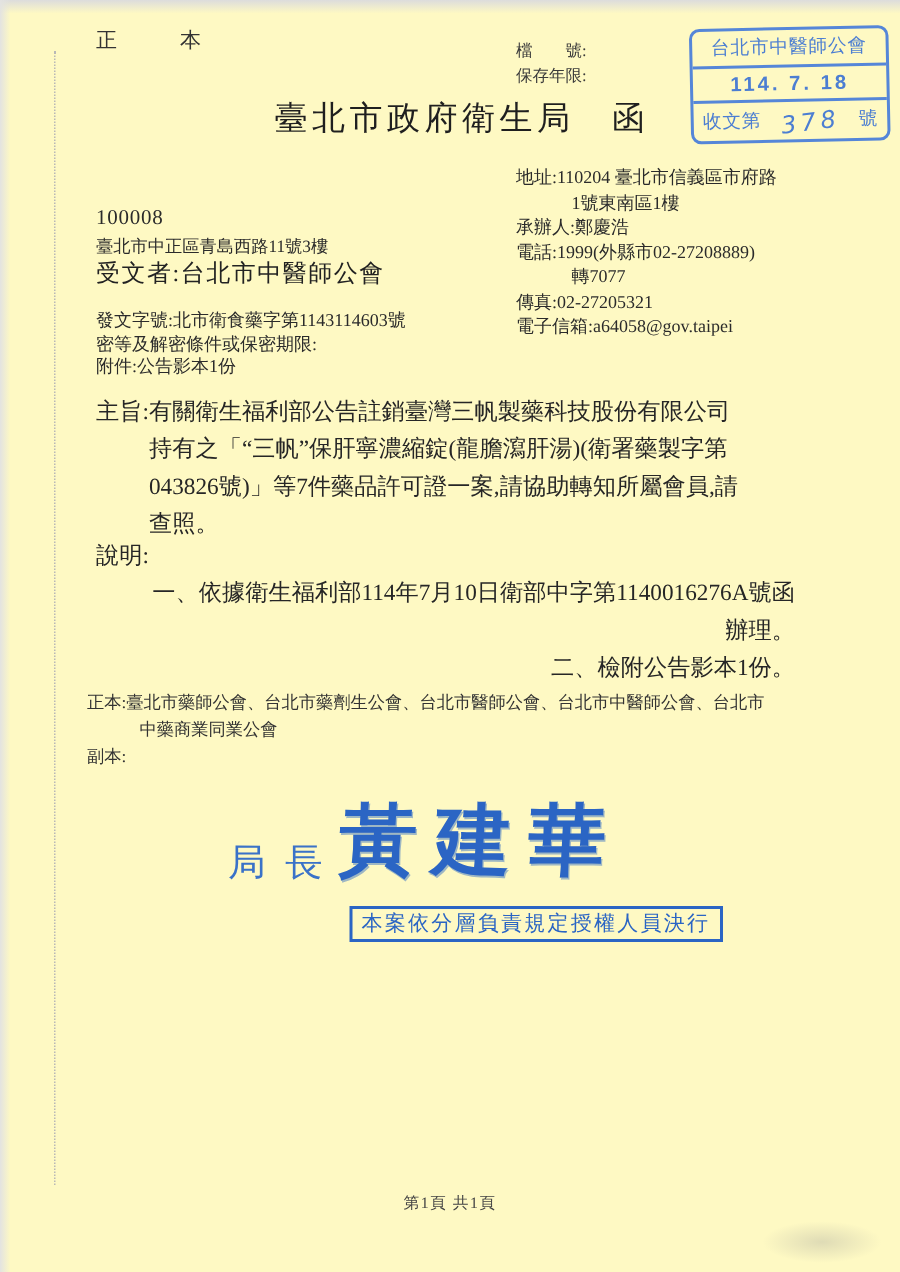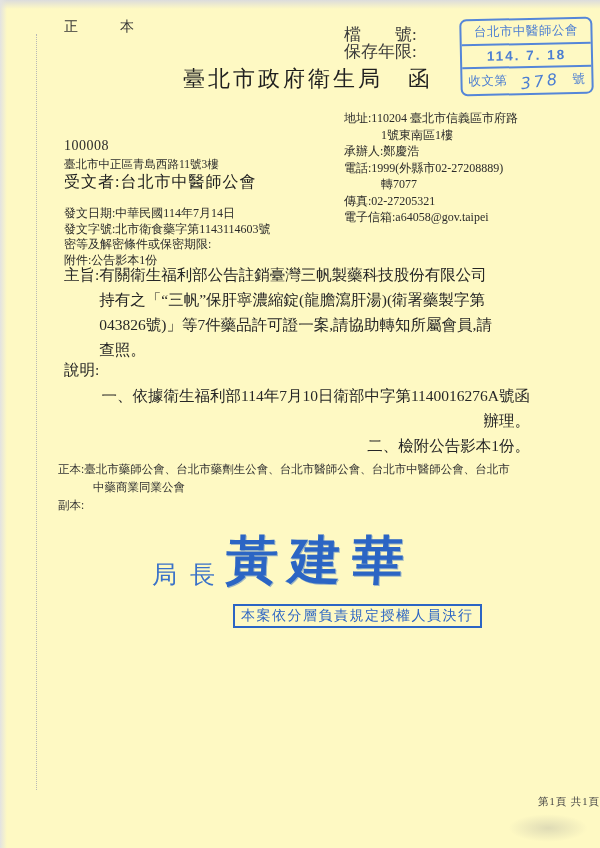--- a/index.html
+++ b/index.html
@@ -15,21 +15,21 @@
     background:linear-gradient(#dcdcdc, rgba(255,255,255,0)); }
   .edge-left { position:absolute; top:0; left:0; bottom:0; width:7px;
     background:linear-gradient(90deg, #e3e3e1, rgba(255,255,255,0)); }
   .smudge-br { position:absolute; right:12px; bottom:6px; width:80px; height:28px;
     background:radial-gradient(ellipse at center, rgba(150,150,150,.30), rgba(150,150,150,0) 70%); }
   .binding-line { position:absolute; left:36px; top:34px; height:756px; width:0;
     border-left:1px dotted #b8b8b6; }
 
   .copy-type { position:absolute; left:64px; top:18px; font-size:14px;
     letter-spacing:14px; color:#333; }
-  .file-labels { position:absolute; left:344px; top:26px; font-size:17px;
+  .file-labels { position:absolute; left:344px; top:26px; font-size:11px;
     line-height:17px; color:#3a3a3a; }
   .doc-title { position:absolute; left:0; right:0; top:64px; text-align:center;
     font-size:22px; letter-spacing:3px; color:#1f1f1f;padding-left:16px; }
 
   
   .stamp { position:absolute; left:460px; top:18px; width:133px;
     border:2.5px solid #5586d8; border-radius:7px; color:#4c7ed2;
     transform:rotate(-1.2deg); background:rgba(255,255,255,0); }
   .stamp-row { padding:3px 4px; text-align:center; font-size:12.5px; letter-spacing:.5px; }
   .stamp-row + .stamp-row { border-top:2px solid #5586d8; }
@@ -66,21 +66,21 @@
   .dist-copy { margin-top:0; }
 
   .sig-title { position:absolute; left:152px; top:558px; font-size:25px;
     letter-spacing:13px; color:#3a72c8; }
   .sig-name { position:absolute; left:226px; top:526px; font-size:52px; font-weight:bold;
     letter-spacing:11px; color:#2b65c4; transform:skewX(-3deg);
     text-shadow:1px 1px 0 rgba(43,101,196,.45); }
   .sig-auth { position:absolute; left:233px; top:604px; border:2px solid #2b65c4;
     color:#2b65c4; font-size:14px; letter-spacing:1.5px; padding:1px 6px; font-weight:400; }
 
-  .page-footer { position:absolute; left:0; right:0; top:795px; text-align:right;
+  .page-footer { position:absolute; left:0; right:0; top:795px; text-align:center;
     font-size:10.5px; color:#444; letter-spacing:1px; }
 </style>
 </head>
 <body>
 
 <div class="page">
 
   <div class="edge-top"></div>
   <div class="edge-left"></div>
   <div class="smudge-br"></div>
@@ -103,21 +103,20 @@
     </div>
   </div>
 
   <div class="doc-title">臺北市政府衛生局　函</div>
 
   <div class="left-col">
     <div class="postal-code">100008</div>
     <div class="street-address">臺北市中正區青島西路11號3樓</div>
     <div class="recipient-line">受文者:台北市中醫師公會</div>
     <div class="meta-lines">
-      <div>發文日期:中華民國114年7月14日</div>
       <div>發文字號:北市衛食藥字第1143114603號</div>
       <div>密等及解密條件或保密期限:</div>
       <div>附件:公告影本1份</div>
     </div>
   </div>
 
   <div class="right-col">
     <div>地址:110204 臺北市信義區市府路</div>
     <div class="indent1">1號東南區1樓</div>
     <div>承辦人:鄭慶浩</div>

